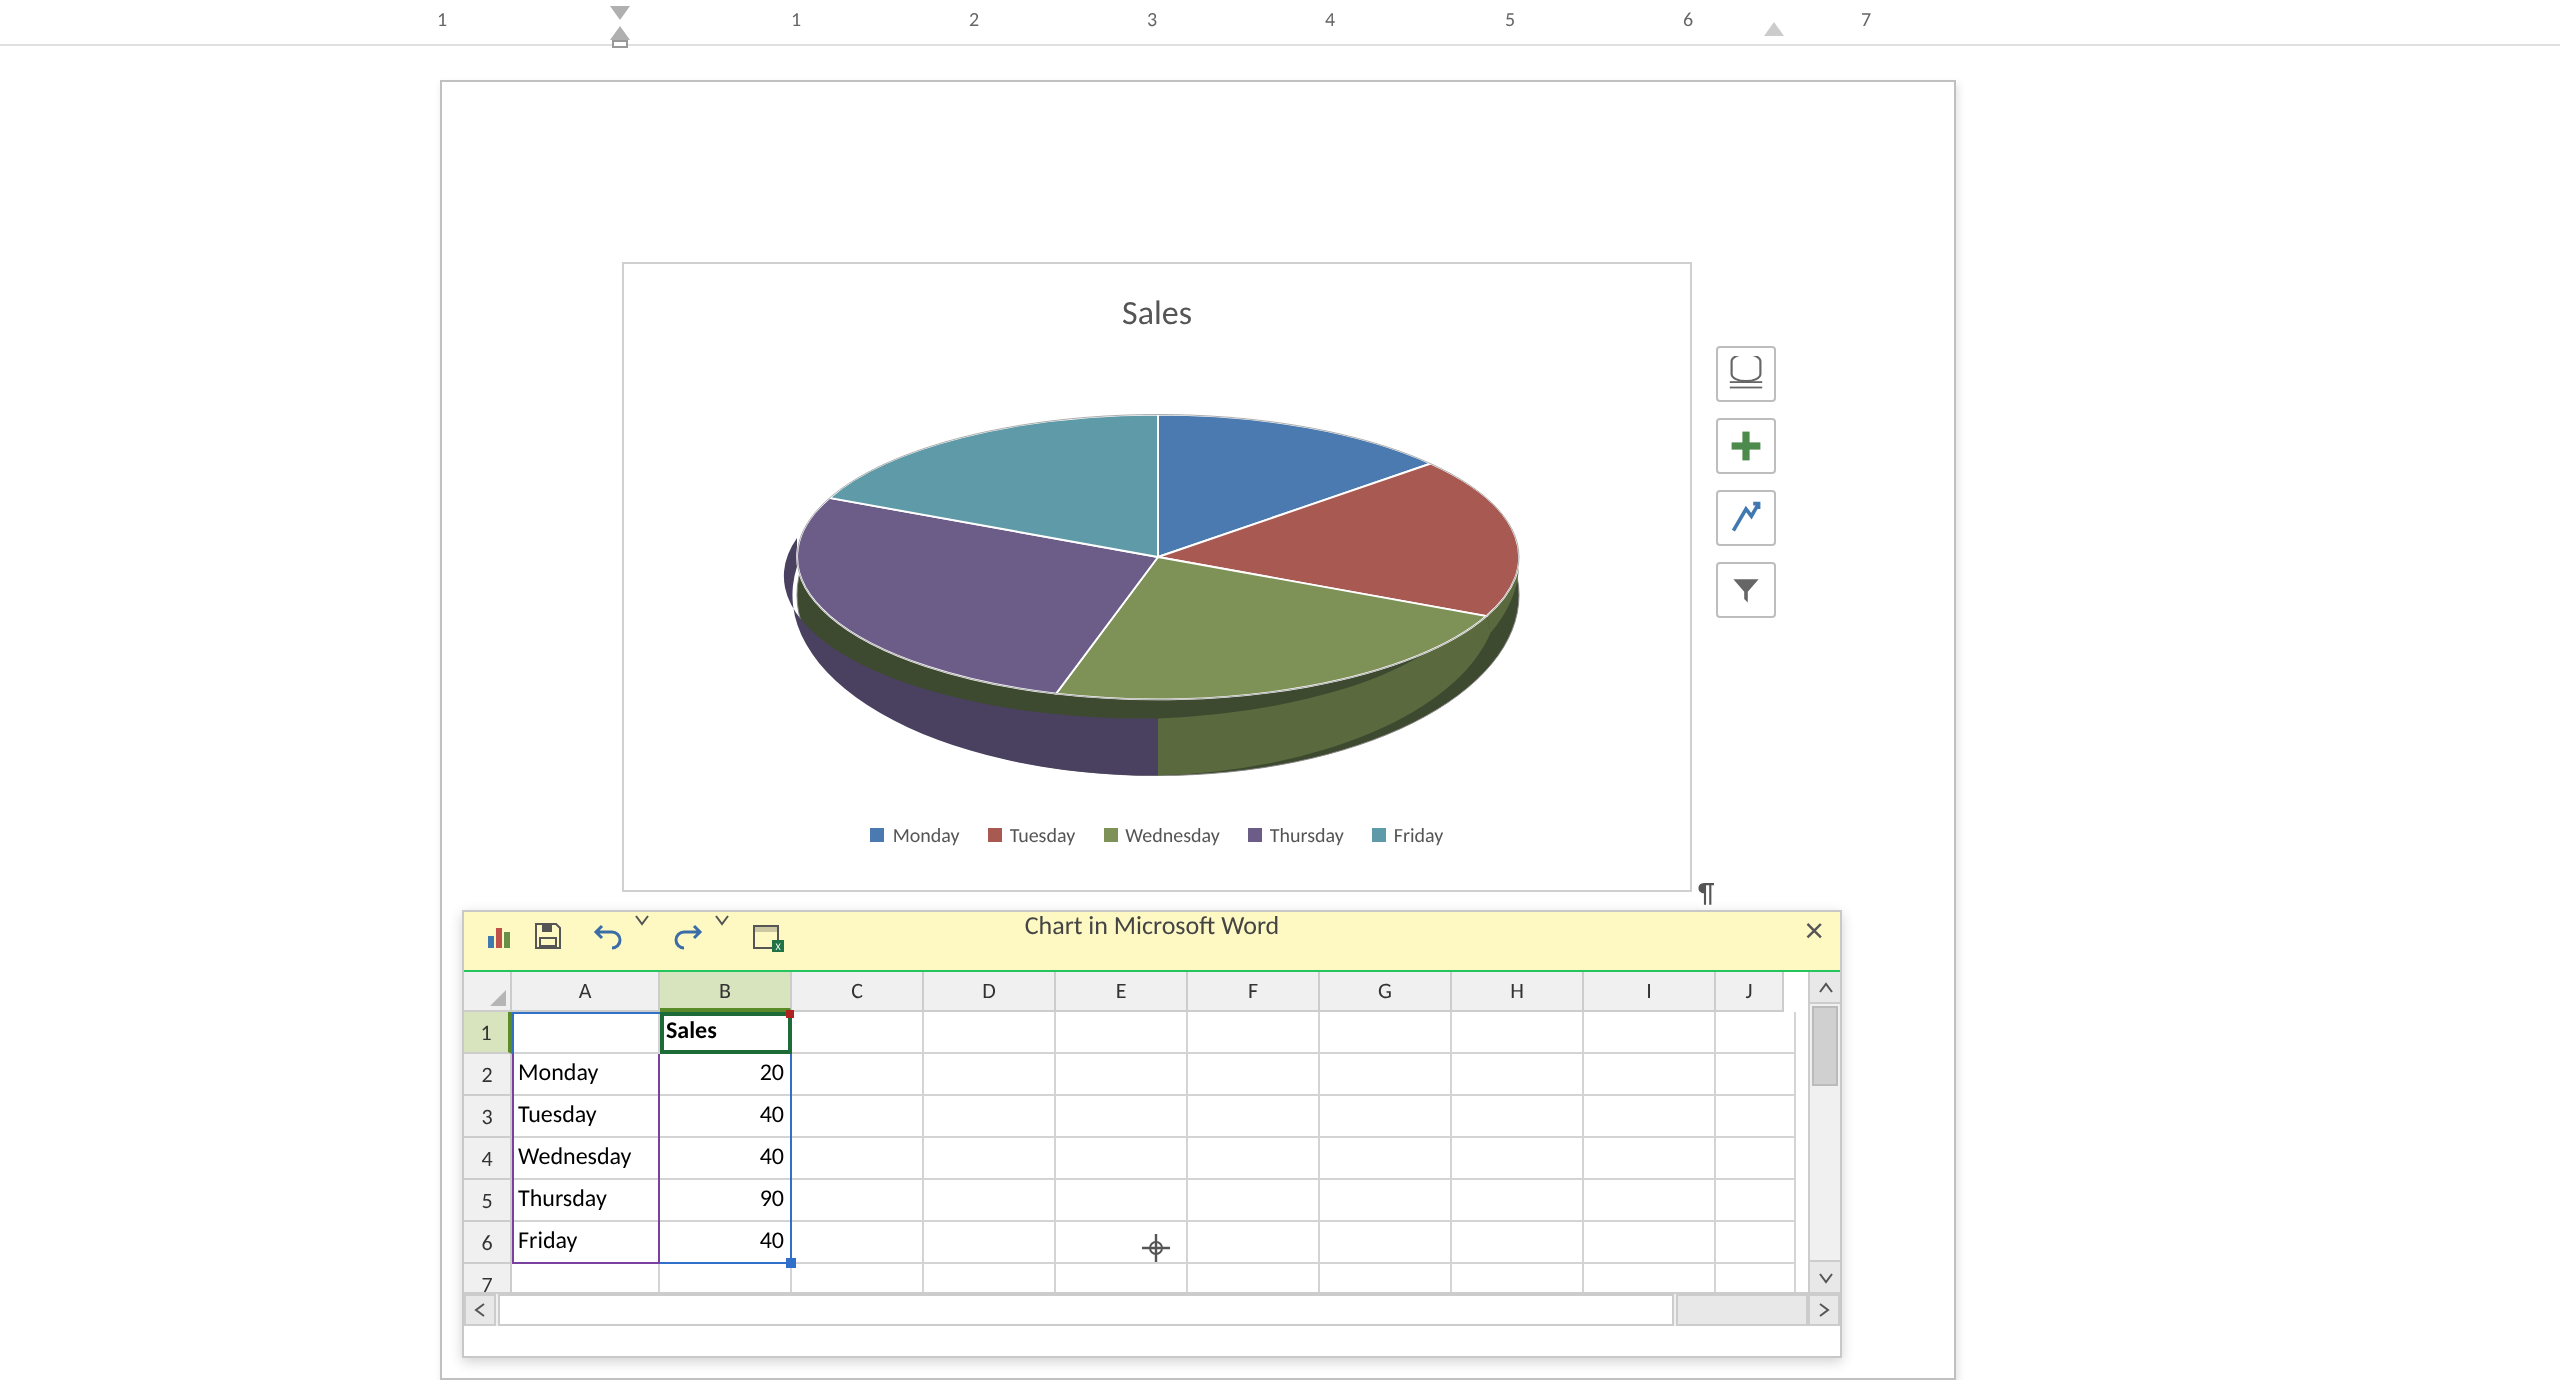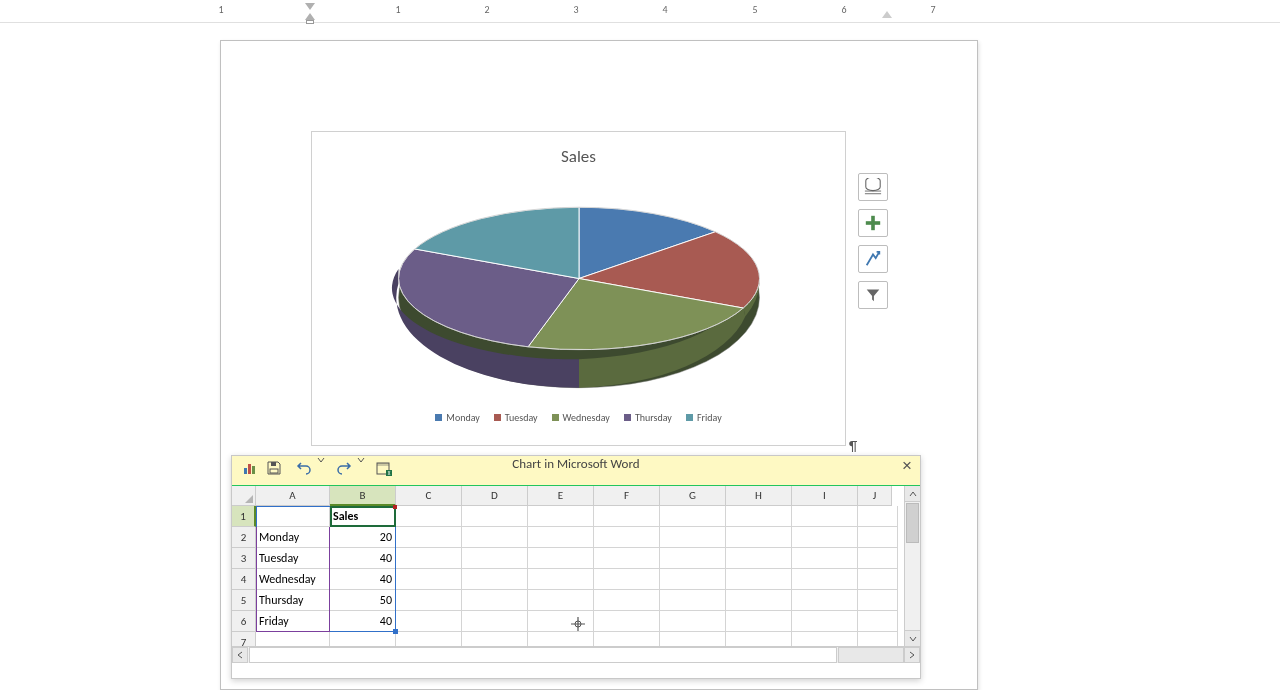--- a/index.html
+++ b/index.html
@@ -291,21 +291,21 @@
             <div class="cell" style="width: 66px;"></div>
             <div class="cell" style="width: 66px;"></div>
             <div class="cell" style="width: 66px;"></div>
             <div class="cell" style="width: 66px;"></div>
             <div class="cell" style="width: 66px;"></div>
             <div class="cell" style="width: 40px;"></div>
           </div>
           <div class="row">
             <div class="row-hdr">5</div>
             <div class="cell" style="width: 74px;">Thursday</div>
-            <div class="cell num" style="width: 66px;">50</div>
+            <div class="cell num" style="width: 66px;">90</div>
             <div class="cell" style="width: 66px;"></div>
             <div class="cell" style="width: 66px;"></div>
             <div class="cell" style="width: 66px;"></div>
             <div class="cell" style="width: 66px;"></div>
             <div class="cell" style="width: 66px;"></div>
             <div class="cell" style="width: 66px;"></div>
             <div class="cell" style="width: 66px;"></div>
             <div class="cell" style="width: 40px;"></div>
           </div>
           <div class="row">

